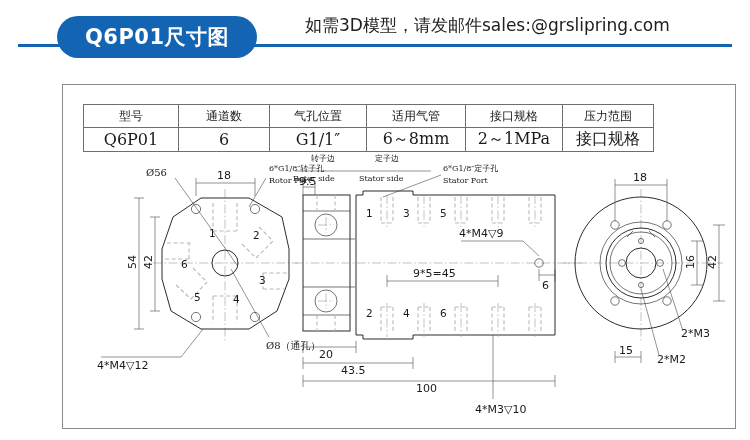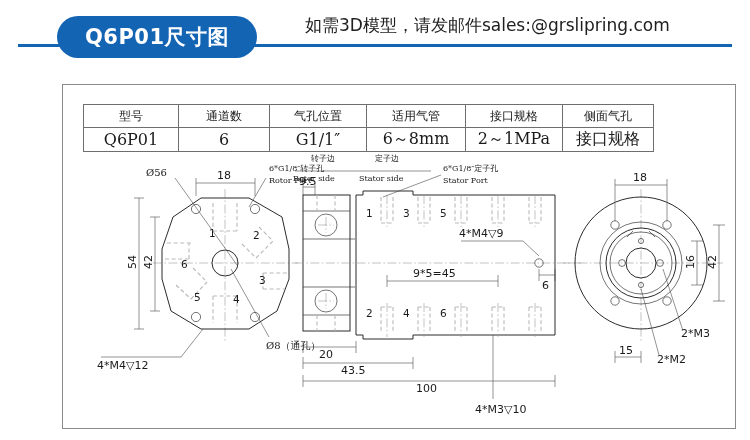--- a/index.html
+++ b/index.html
@@ -81,21 +81,21 @@
 <div id="frame">
 
   <table id="spec-table">
     <tbody>
         <tr>
       <th class="c0">型号</th>
       <th class="c1">通道数</th>
       <th class="c2">气孔位置</th>
       <th class="c3">适用气管</th>
       <th class="c4">接口规格</th>
-      <th class="c5">侧面气孔</th>
+      <th class="c5">压力范围</th>
     </tr>
     <tr>
       <td>Q6P01</td>
       <td>6</td>
       <td>G1/1″</td>
       <td>6～8mm</td>
       <td>2～1MPa</td>
       <td>接口规格</td>
     </tr>
   </tbody>

